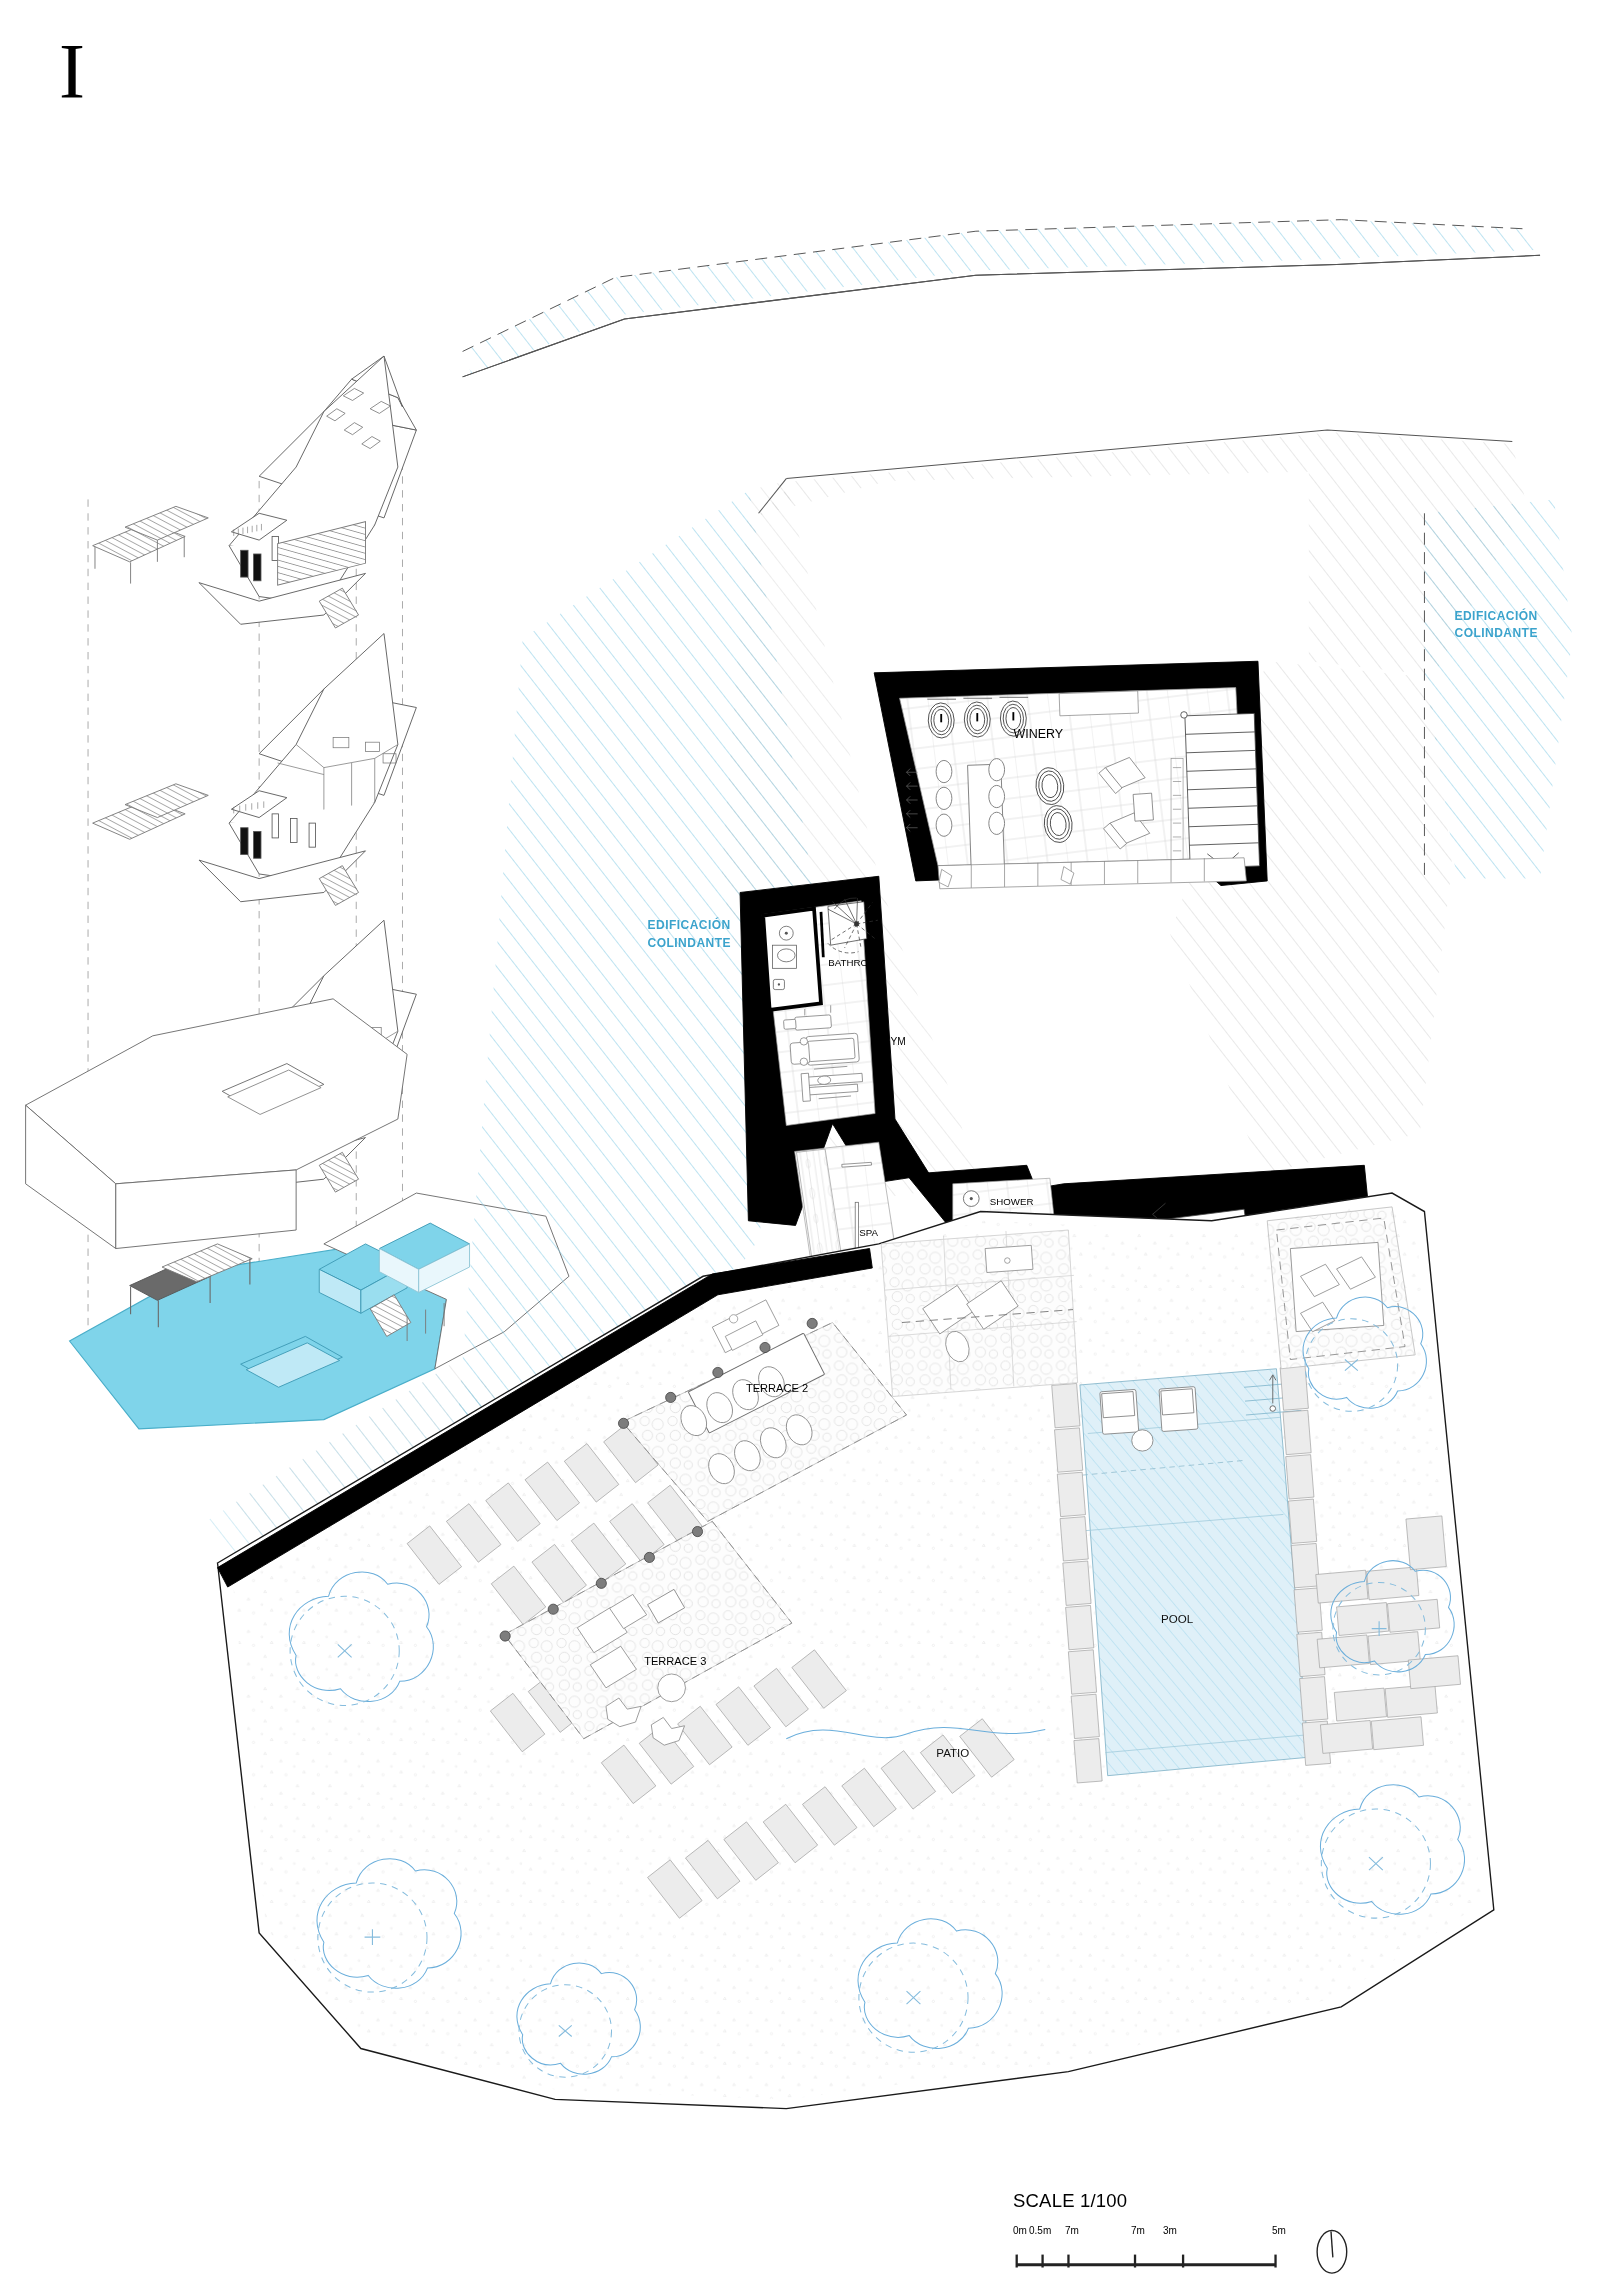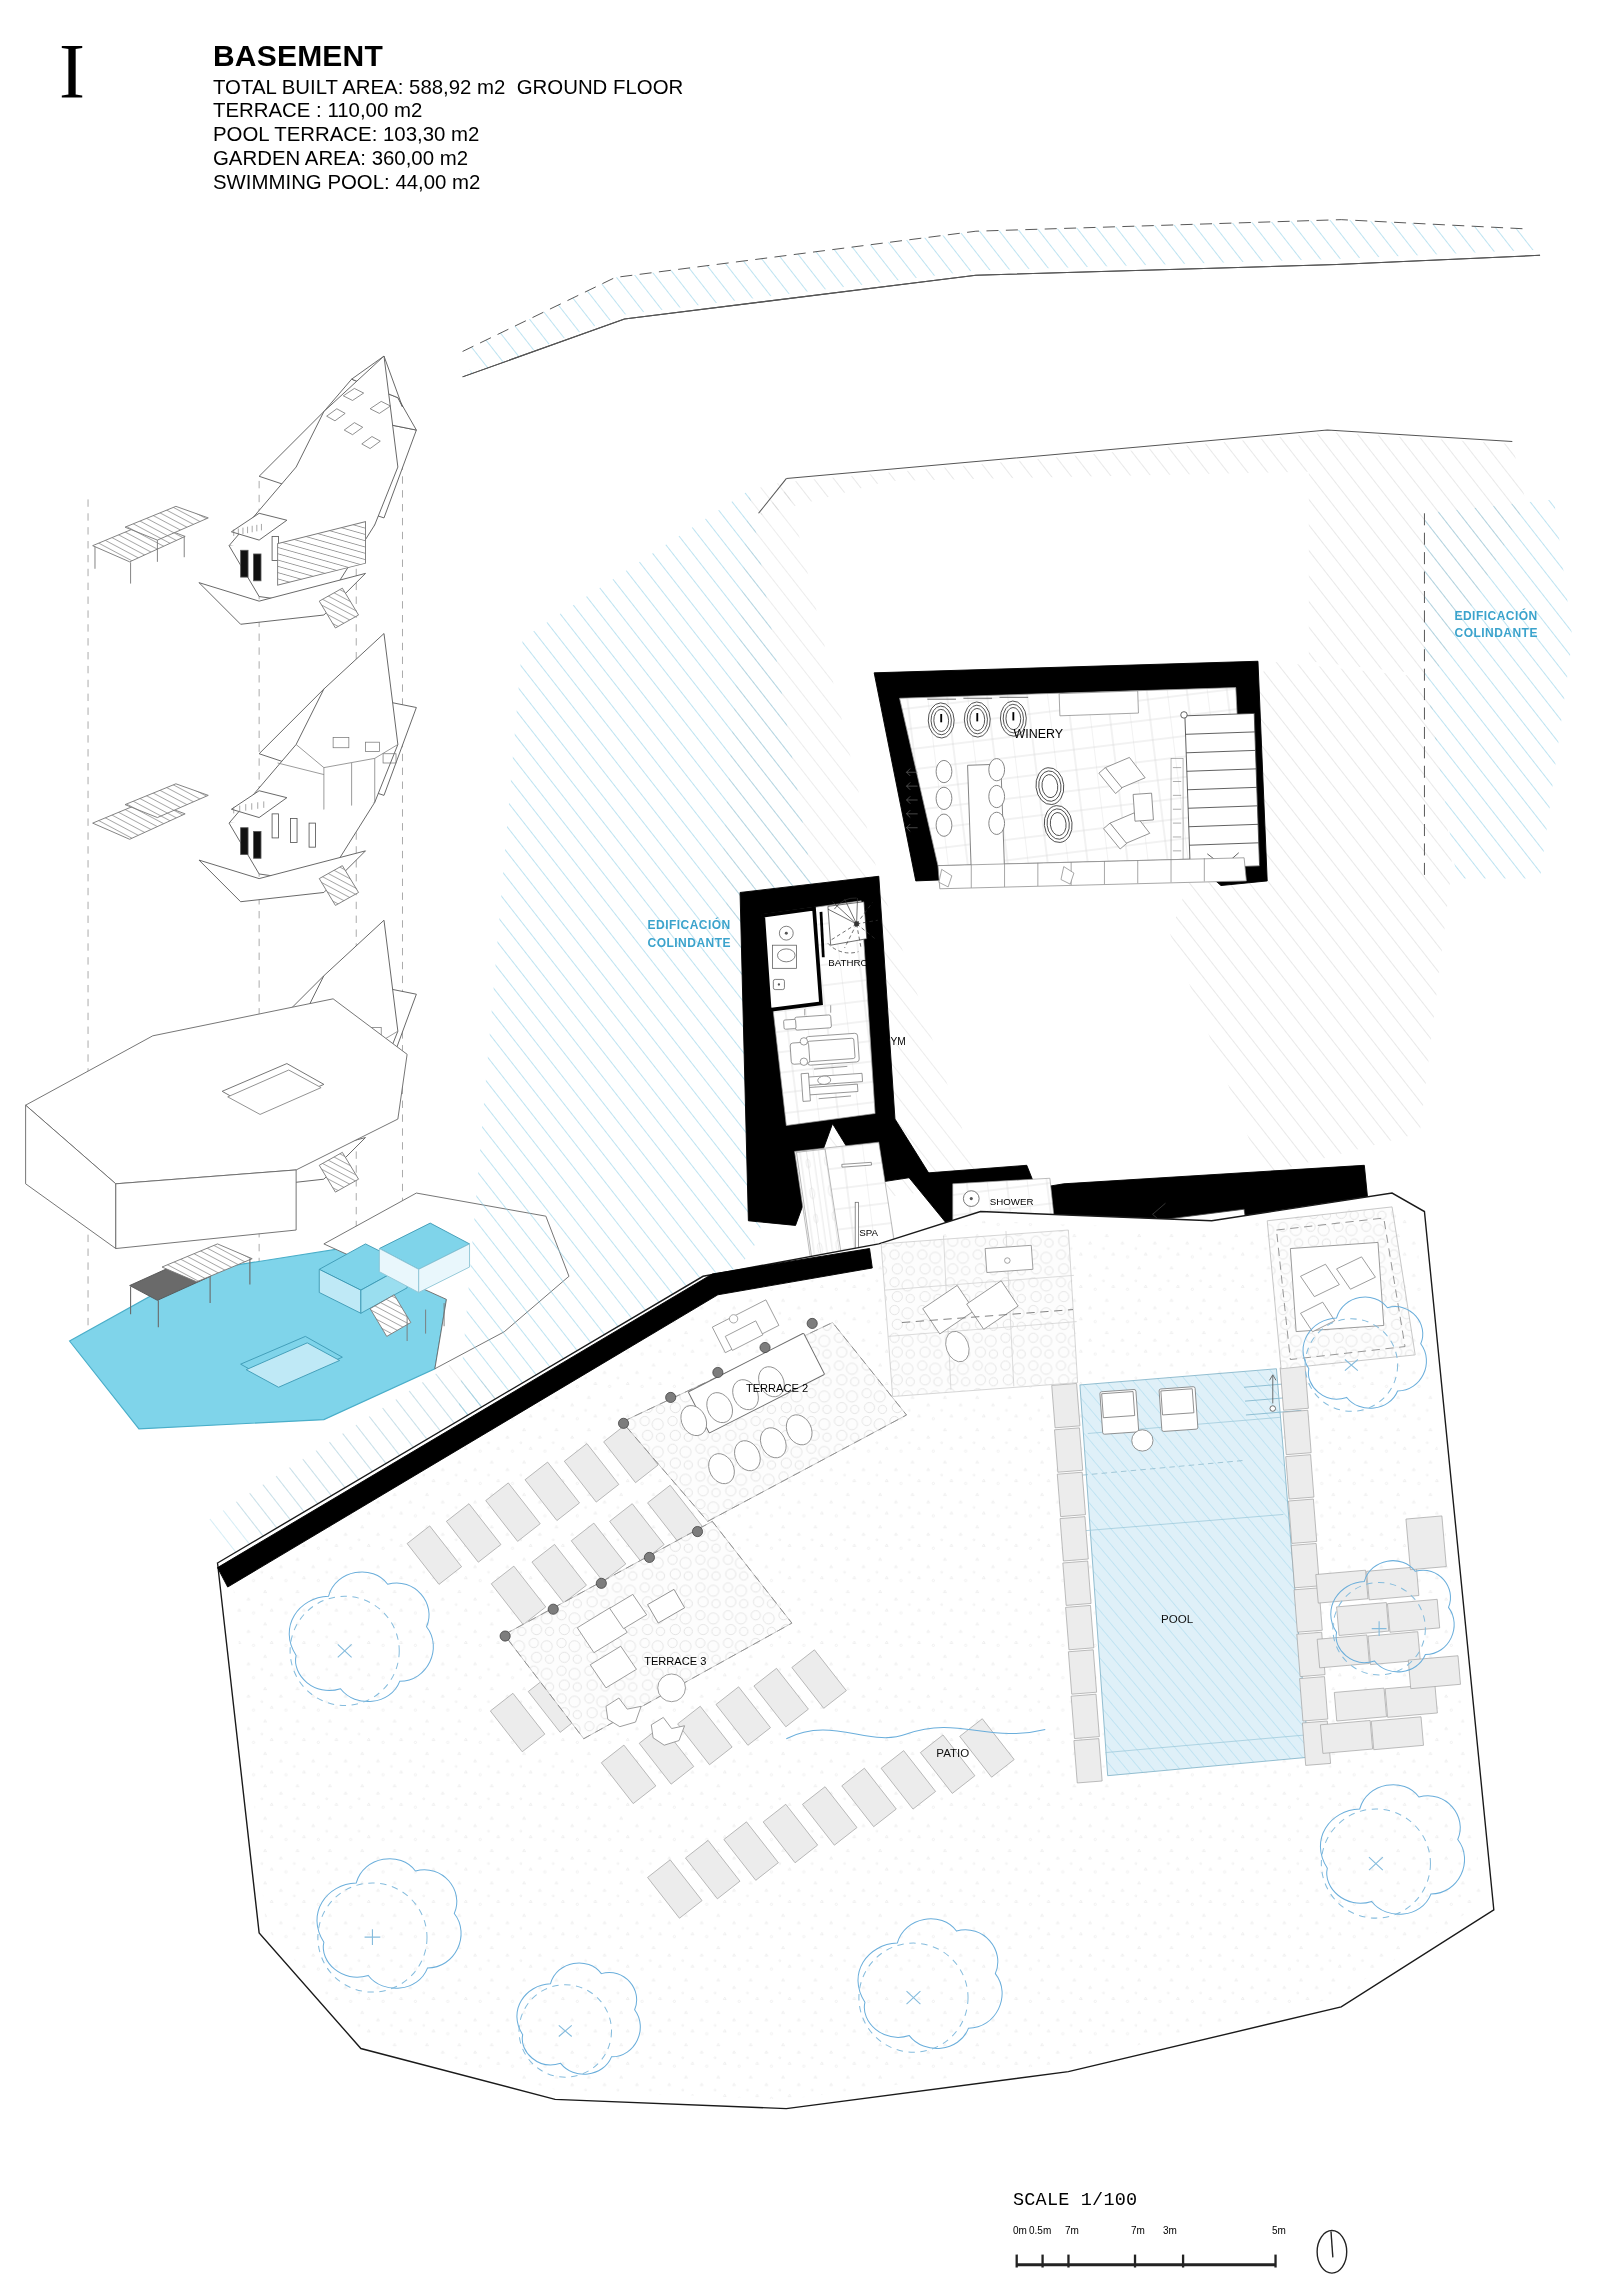--- a/index.html
+++ b/index.html
@@ -25,42 +25,34 @@
     font-size:20.4px;line-height:1.17;white-space:pre;
     font-family:"Liberation Sans", sans-serif;font-weight:400;
   }
 
   
   #drawing{position:absolute;left:0;top:0;width:1623px;height:2295px;}
   #drawing svg{display:block;width:1623px;height:2295px;}
 
   
   #scale-block{position:absolute;left:1013px;top:2190px;width:416px;height:93px;}
-  #scale-label{font-size:18.5px;letter-spacing:0.2px;font-family:Liberation Mono, monospace;}
+  #scale-label{font-size:18.5px;letter-spacing:0.2px;}
   #scale-graphic{position:absolute;left:0px;top:35px;width:416px;height:51px;}
   .tick-label{font-size:10px;position:absolute;top:0;}
 
   
   text{font-family:"Liberation Sans", sans-serif;}
 </style>
 </head>
 <body>
 
 <div class="sheet">
 
   <div id="plate-letter">I</div>
 
-  <div id="title-block">
-    <div id="sheet-title">BASEMENT</div>
-    <div class="area-line">TOTAL BUILT AREA: 588,92 m2  GROUND FLOOR</div>
-    <div class="area-line">TERRACE : 110,00 m2</div>
-    <div class="area-line">POOL TERRACE: 103,30 m2</div>
-    <div class="area-line">GARDEN AREA: 360,00 m2</div>
-    <div class="area-line">SWIMMING POOL: 44,00 m2</div>
-  </div>
 
   <div id="drawing">
   <svg viewBox="0 0 3509 4963" xmlns="http://www.w3.org/2000/svg">
     <defs>
 
       <pattern id="hatchBlue" width="34" height="34" patternUnits="userSpaceOnUse" patternTransform="rotate(-38)">
         <line x1="0" y1="0" x2="0" y2="34" stroke="#7ec8e3" stroke-width="2.2"></line>
       </pattern>
 
       <pattern id="hatchGrey" width="34" height="34" patternUnits="userSpaceOnUse" patternTransform="rotate(-38)">

